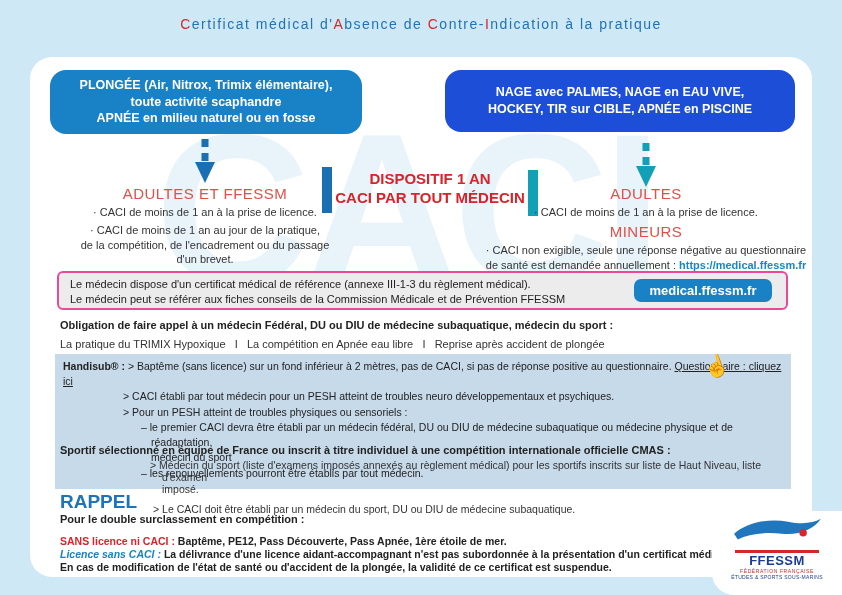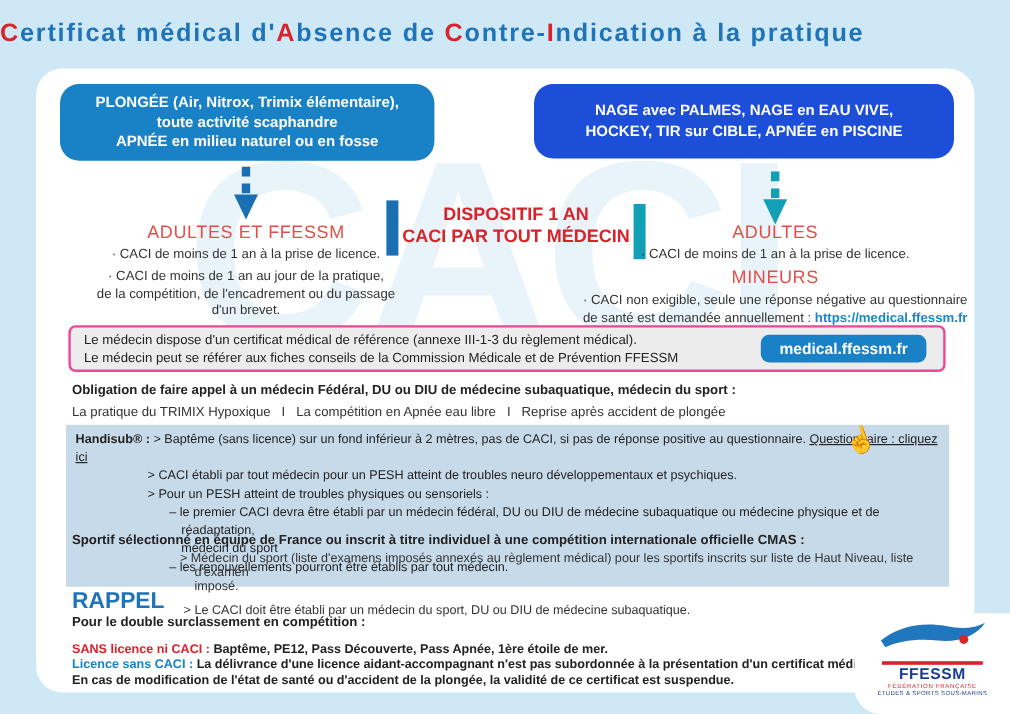--- a/index.html
+++ b/index.html
@@ -5,21 +5,21 @@
   html,body{margin:0;padding:0;}
   body{
     width:842px;height:595px;
     background:#cfe8f6;
     font-family:"Liberation Sans", sans-serif;
     position:relative;overflow:hidden;
     color:#262626;
   }
   .title{
     position:absolute;top:16px;left:0;width:100%;
-    font-size:21px;font-weight:bold;
+    text-align:center;font-size:14px;font-weight:normal;
     color:#1e73b9;letter-spacing:1.5px;margin:0;
   }
   .title .red{color:#d9242b;}
   .card{
     position:absolute;left:30px;top:57px;width:782px;height:520px;
     background:#ffffff;border-radius:22px;
   }
   .watermark{
     position:absolute;left:125px;top:45px;
     font-size:215px;font-weight:bold;letter-spacing:-6px;
@@ -82,21 +82,21 @@
   .double-item{left:123px;top:446px;}
   .rappel-title{
     position:absolute;left:30px;top:434px;
     font-size:19px;font-weight:bold;color:#1e73b9;
   }
   .rappel-line{position:absolute;left:30px;font-size:10.5px;font-weight:bold;color:#222;}
   .rl1{top:478px;}
   .rl2{top:491px;}
   .rl3{top:504px;}
   .lab-red{color:#d9242b;}
-  .lab-blue{color:#1981c5;}
+  .lab-blue{color:#1981c5;font-style:italic;}
   .logo-tab{
     position:absolute;right:0;bottom:0;width:130px;height:84px;
     background:#fff;border-radius:22px 0 0 22px;text-align:center;z-index:2;
   }
   .logo-rule{width:84px;height:2.5px;background:#d9242b;margin:1px auto 1px auto;}
   .logo-name{font-size:13px;font-weight:bold;color:#1b3d91;letter-spacing:0.5px;line-height:1.05;}
   .logo-tag1{font-size:5px;color:#d9242b;letter-spacing:0.6px;margin-top:1px;}
   .logo-tag2{font-size:5px;color:#1b3d91;letter-spacing:0.3px;}
 </style>
 </head>

